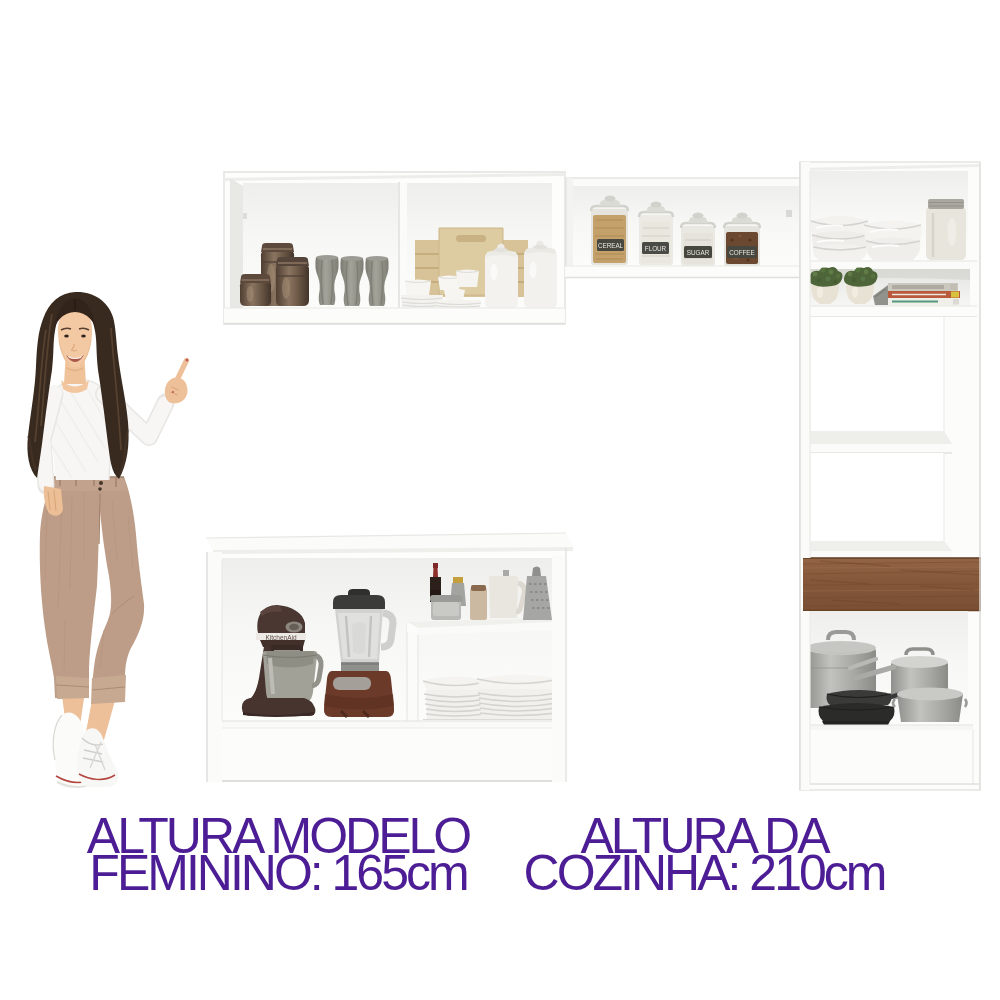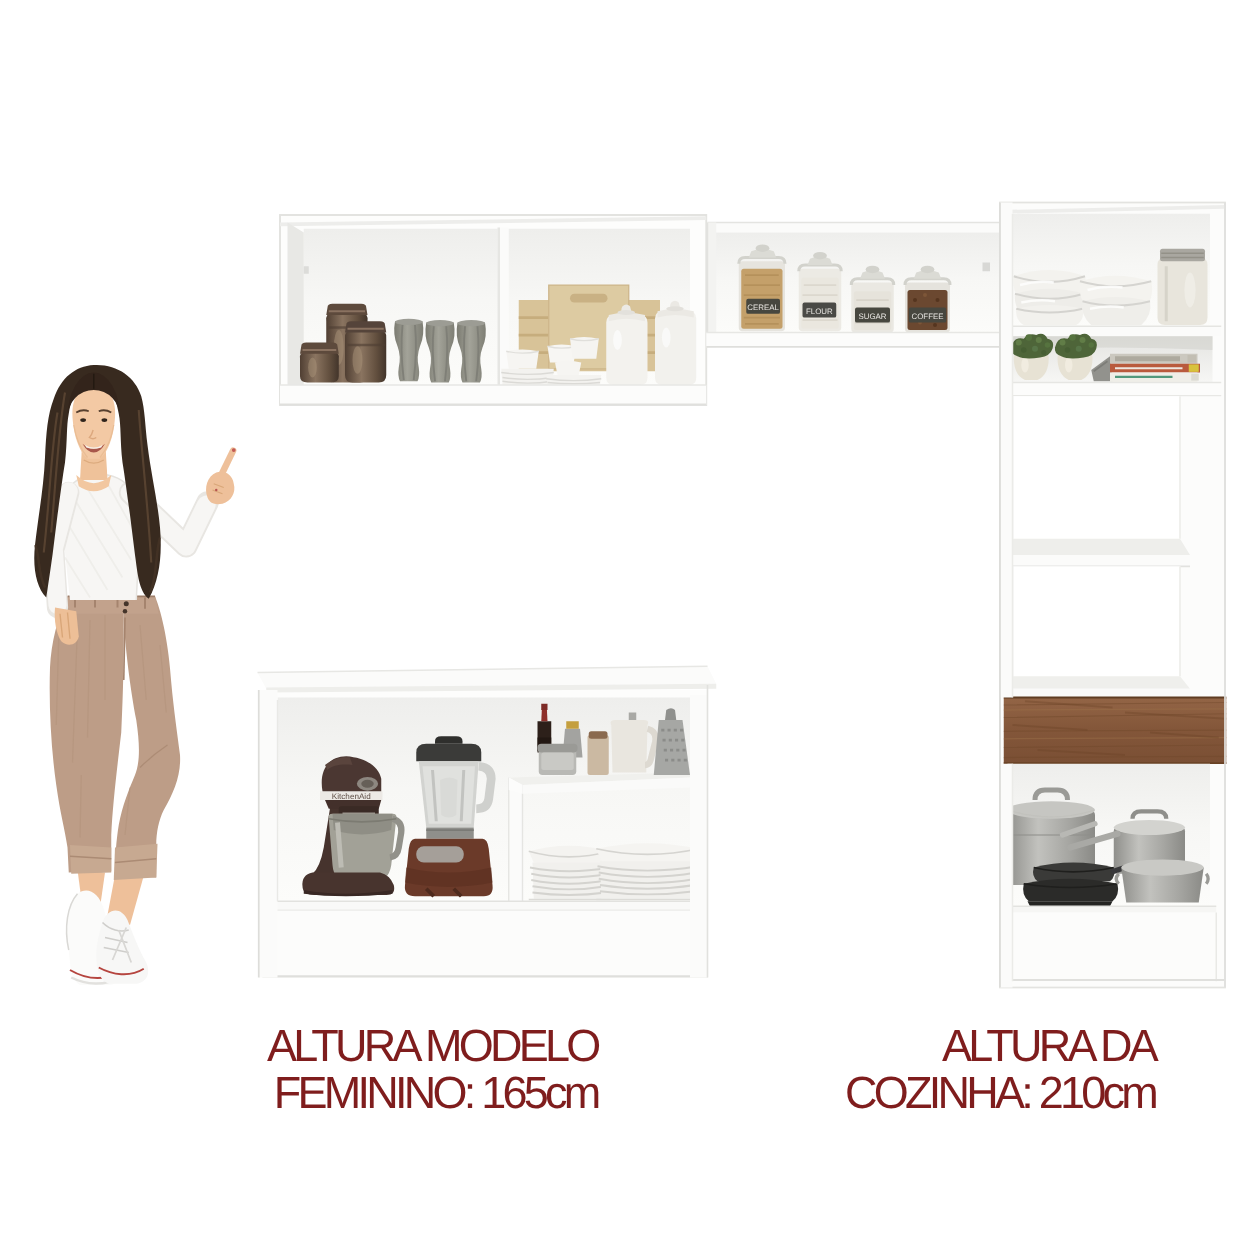--- a/index.html
+++ b/index.html
@@ -1,16 +1,16 @@
 <!DOCTYPE html>
 <html><head><meta charset="utf-8">
 <style>
 html,body{margin:0;padding:0;background:#ffffff;width:1000px;height:1000px;overflow:hidden}
 #stage{position:absolute;left:0;top:0;width:1000px;height:1000px}
-.cap{position:absolute;font-family:"Liberation Sans",sans-serif;color:#7f1d1d;text-align:right;font-size:36px;line-height:37px;letter-spacing:-3px;white-space:nowrap}
+.cap{position:absolute;font-family:"Liberation Sans",sans-serif;color:#4c1d95;text-align:center;font-size:50px;line-height:37px;letter-spacing:-3px;white-space:nowrap}
 </style></head>
 <body>
 <svg id="stage" width="1000" height="1000" viewBox="0 0 1000 1000">
 <defs>
 <linearGradient id="backwall" x1="0" y1="0" x2="0" y2="1">
 <stop offset="0" stop-color="#eeeeec"></stop>
         <stop offset="0.45" stop-color="#f7f7f5"></stop>
         <stop offset="1" stop-color="#fcfcfa"></stop>
 </linearGradient>
 <linearGradient id="backwall2" x1="0" y1="0" x2="0" y2="1">
@@ -499,13 +499,13 @@
 
 <path d="M74.5 344 Q73.5 348 71.5 350 Q74.5 352 77 350" fill="none" stroke="#dca87e" stroke-width="1.1"></path>
 
 <path d="M66 355 Q75 363 84 355 Q80 362 75 362 Q70 362 66 355 Z" fill="#a8574a"></path>
 <path d="M68 356 Q75 360 82 356 L81 358 Q75 360 69 358 Z" fill="#f6f0ea"></path>
 </g>
 </svg>
 
 <div class="cap" style="left:78px;top:818px;width:400px">ALTURA MODELO<br>FEMININO: 165cm</div>
 
-<div class="cap" style="left:524px;top:818px;width:400px">ALTURA DA<br>COZINHA: 210cm</div>
+<div class="cap" style="left:504px;top:818px;width:400px">ALTURA DA<br>COZINHA: 210cm</div>
 
 </body></html>

